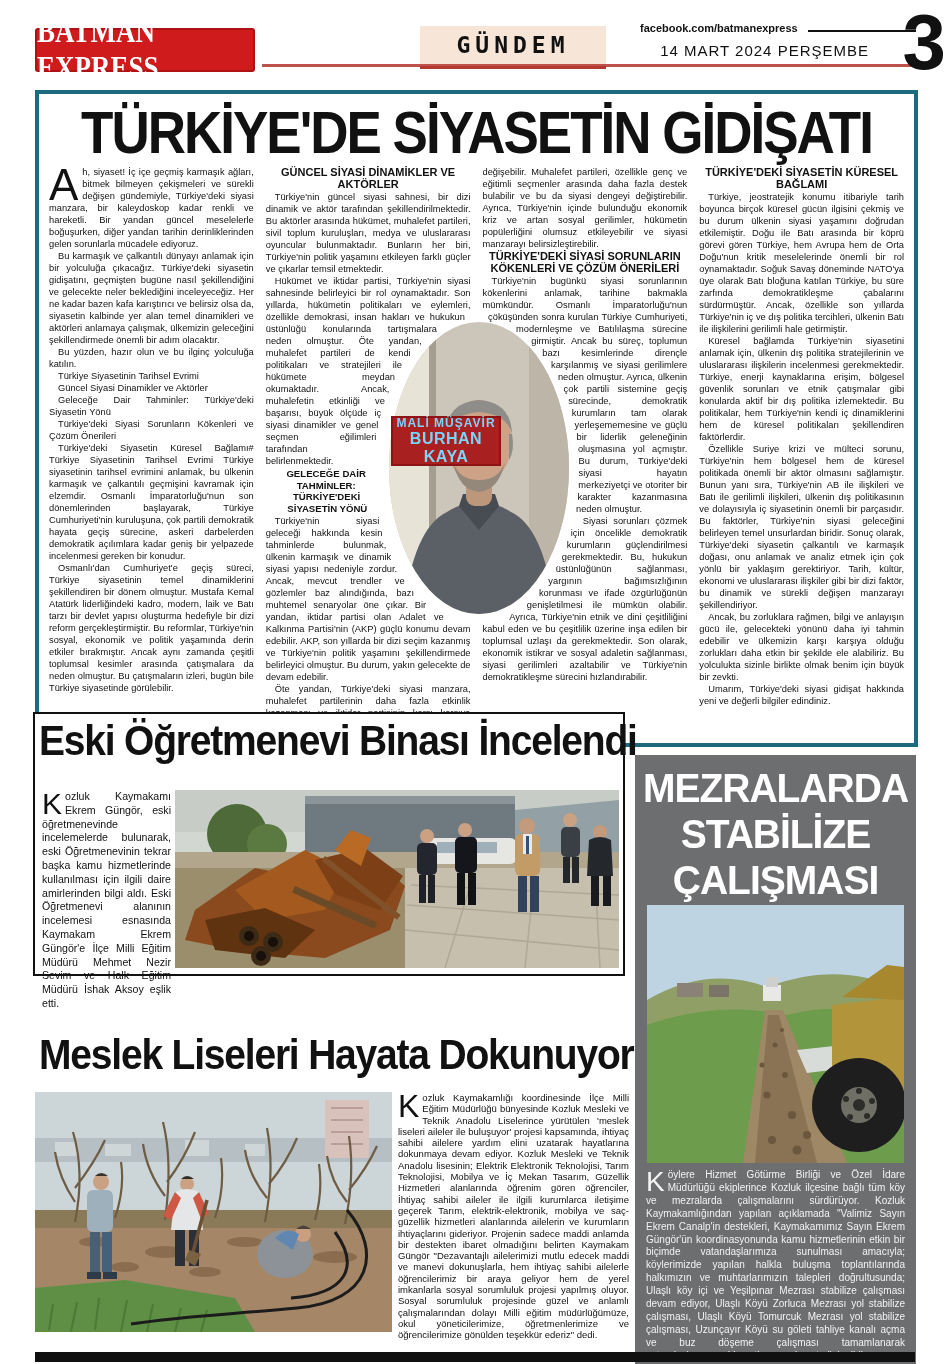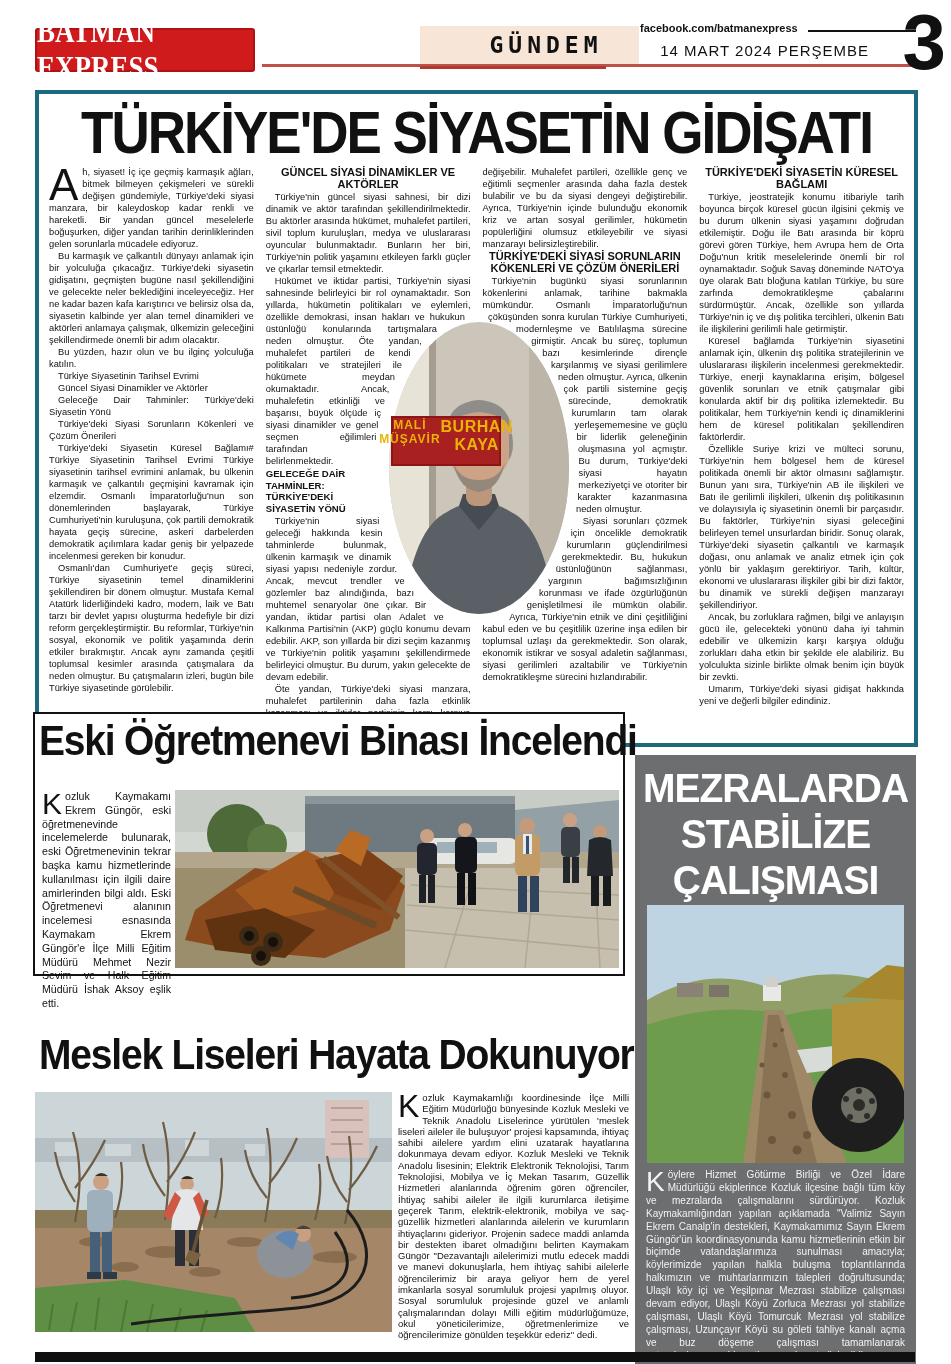--- a/index.html
+++ b/index.html
@@ -5,45 +5,45 @@
   html,body{margin:0;padding:0;background:#ffffff;}
   .page{position:relative;width:951px;height:1364px;background:#fff;overflow:hidden;
         font-family:"Liberation Sans",sans-serif;color:#111;}
 
   
   .logo{position:absolute;left:35px;top:28px;width:216px;height:40px;background:#d01b1d;
         border:2px solid #b01214;border-radius:3px;display:flex;align-items:center;justify-content:center;}
   .logo span{color:#fff;font-family:"Liberation Serif",serif;font-weight:bold;font-size:27px;
         letter-spacing:0px;text-transform:uppercase;transform:scaleY(1.15);}
   .section-box{position:absolute;left:420px;top:26px;width:186px;height:38px;background:#f7e5d8;
-        display:flex;align-items:center;justify-content:center;padding-left:33px;}
+        display:flex;align-items:center;justify-content:center;}
   .section-box span{font-family:"DejaVu Sans Mono",monospace;font-weight:bold;font-size:23px;letter-spacing:5px;}
   .rule-red{position:absolute;left:262px;top:64px;width:653px;height:3px;background:#c0504a;}
   .rule-red2{position:absolute;left:420px;top:66px;width:186px;height:3px;background:#b03a30;}
   .fb{position:absolute;left:640px;top:22px;width:165px;font-size:11px;font-weight:bold;}
   .fb-rule{position:absolute;left:808px;top:30px;width:108px;height:2px;background:#111;}
   .date{position:absolute;left:644px;top:42px;width:225px;text-align:right;font-size:15px;font-weight:normal;letter-spacing:1px;}
   .pageno{position:absolute;left:884px;top:2px;width:62px;text-align:right;font-size:78px;font-weight:bold;line-height:80px;}
 
   
   .main-box{position:absolute;left:35px;top:90px;width:875px;height:649px;border:4px solid #1d6a7e;background:#fff;}
   .main-headline{margin:4px 6px 0 6px;text-align:center;font-weight:bold;font-size:53px;letter-spacing:-2px;
         white-space:nowrap;transform:scaleY(1.12);transform-origin:center top;}
   .cols{position:absolute;left:10px;right:10px;top:72px;bottom:6px;display:flex;gap:12px;overflow:hidden;}
   .col{flex:1;font-size:9.3px;line-height:12px;text-align:justify;}
   .col p{margin:0;text-indent:9px;}
   .col p.first{text-indent:0;}
   .subhead{font-weight:bold;text-align:center;text-indent:0;margin:1px 0;font-size:11px;line-height:11.5px;}
-  .subhead-left{font-weight:bold;text-indent:0;margin:1px 0;font-size:9.6px;line-height:11.5px;text-align:left;}
+  .subhead-left{font-weight:bold;text-indent:0;margin:1px 12px;font-size:9.6px;line-height:11.5px;text-align:center;}
   .dropcap{float:left;font-size:44px;line-height:34px;font-weight:400;padding:2px 4px 0 0;}
   .wrap-right{float:right;width:100px;height:448px;shape-outside:ellipse(104px 146px at 112px 305px);shape-margin:4px;}
   .wrap-left{float:left;width:100px;height:448px;shape-outside:ellipse(104px 146px at -12px 305px);shape-margin:4px;}
   .oval-photo{position:absolute;left:350px;top:228px;width:180px;height:292px;}
   .name-badge{position:absolute;left:352px;top:322px;width:106px;height:46px;background:#a8201f;
-        border:2px solid #8c1414;color:#eab308;text-align:center;display:flex;flex-direction:row;justify-content:center;}
+        border:2px solid #8c1414;color:#7dd3fc;text-align:center;display:flex;flex-direction:column;justify-content:center;}
   .name-badge .l1{font-size:12px;font-weight:bold;letter-spacing:1px;}
   .name-badge .l2{font-size:16px;font-weight:bold;letter-spacing:0.5px;}
 
   
   .teacher-box{position:absolute;left:33px;top:712px;width:588px;height:260px;border:2px solid #111;background:#fff;}
   .sub-headline{margin:2px 4px 0 4px;font-weight:bold;font-size:39px;letter-spacing:-1.2px;white-space:nowrap;
         transform:scaleY(1.1);transform-origin:left top;}
   .teacher-text{position:absolute;left:7px;top:76px;width:129px;font-size:10.6px;line-height:13.8px;text-align:justify;}
   .dropcap2{float:left;font-size:30px;line-height:25px;padding:1px 3px 0 0;font-weight:400;}
   .teacher-photo{position:absolute;left:140px;top:76px;width:444px;height:178px;}

